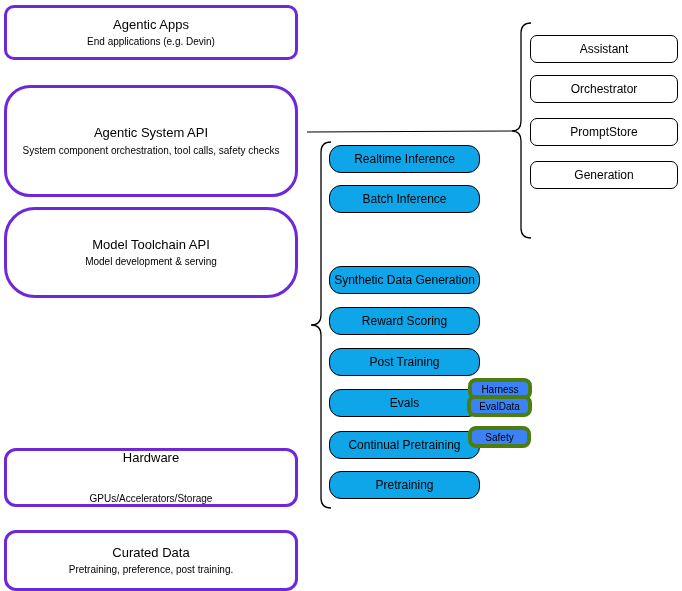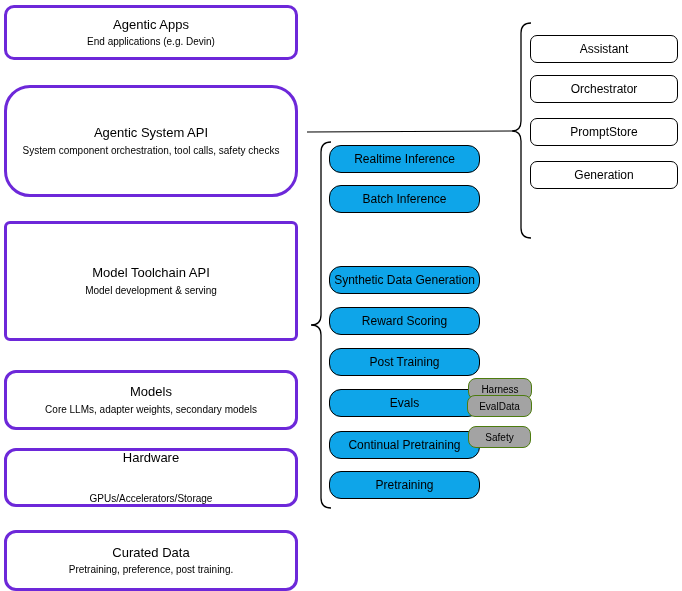--- a/index.html
+++ b/index.html
@@ -30,21 +30,21 @@
     flex-direction: column;
     justify-content: center;
     align-items: center;
     text-align: center;
     gap: 4px;
   }
   .ltitle { font-size: 13px; line-height: 1.1; }
   .lsub   { font-size: 10px; line-height: 1.1; }
   .lbox1 { top: 5px;   height: 55px;  border-radius: 10px; }
   .lbox2 { top: 85px;  height: 112px; border-radius: 26px; }
-  .lbox3 { top: 221px; height: 120px; border-radius: 6px; }
+  .lbox3 { top: 207px; height: 91px; border-radius: 31px; }
   .lbox4 { top: 370px; height: 60px;  border-radius: 12px; }
   .lbox5 { top: 448px; height: 59px;  border-radius: 12px; justify-content: space-between; }
   .lbox6 { top: 530px; height: 61px;  border-radius: 12px; }
   
   .mbox {
     position: absolute;
     left: 329px;
     width: 151px;
     height: 28px;
     background: #0ea5e9;
@@ -68,22 +68,22 @@
     box-sizing: border-box;
     display: flex;
     align-items: center;
     justify-content: center;
     font-size: 12px;
   }
   
   .pill {
     position: absolute;
     height: 22px;
-    background: #a3a3a3;
-    border: 1px solid #4d7c0f;
+    background: #3b82f6;
+    border: 4px solid #4d7c0f;
     border-radius: 8px;
     box-sizing: border-box;
     display: flex;
     align-items: center;
     justify-content: center;
     font-size: 10px;
     z-index: 5;
   }
   .pill-harness  { left: 468px; top: 378px; width: 64px; }
   .pill-evaldata { left: 467px; top: 395px; width: 65px; }
@@ -105,24 +105,20 @@
     <div class="lsub">End applications (e.g. Devin)</div>
   </div>
   <div class="lbox lbox2">
     <div class="ltitle">Agentic System API</div>
     <div class="lsub">System component orchestration, tool calls, safety checks</div>
   </div>
   <div class="lbox lbox3">
     <div class="ltitle">Model Toolchain API</div>
     <div class="lsub">Model development &amp; serving</div>
   </div>
-  <div class="lbox lbox4">
-    <div class="ltitle">Models</div>
-    <div class="lsub">Core LLMs, adapter weights, secondary models</div>
-  </div>
   <div class="lbox lbox5">
     <div class="ltitle">Hardware</div>
     <div class="lsub">GPUs/Accelerators/Storage</div>
   </div>
   <div class="lbox lbox6">
     <div class="ltitle">Curated Data</div>
     <div class="lsub">Pretraining, preference, post training.</div>
   </div>
 
   <div class="mbox" style="top:145px">Realtime Inference</div>

